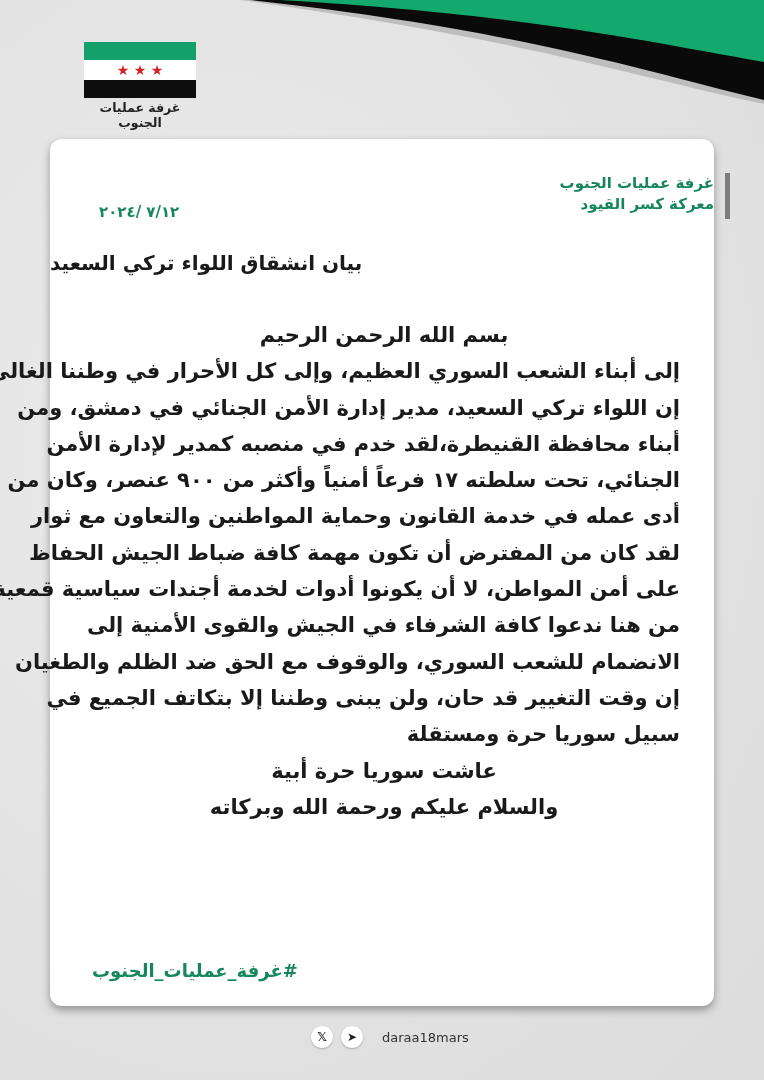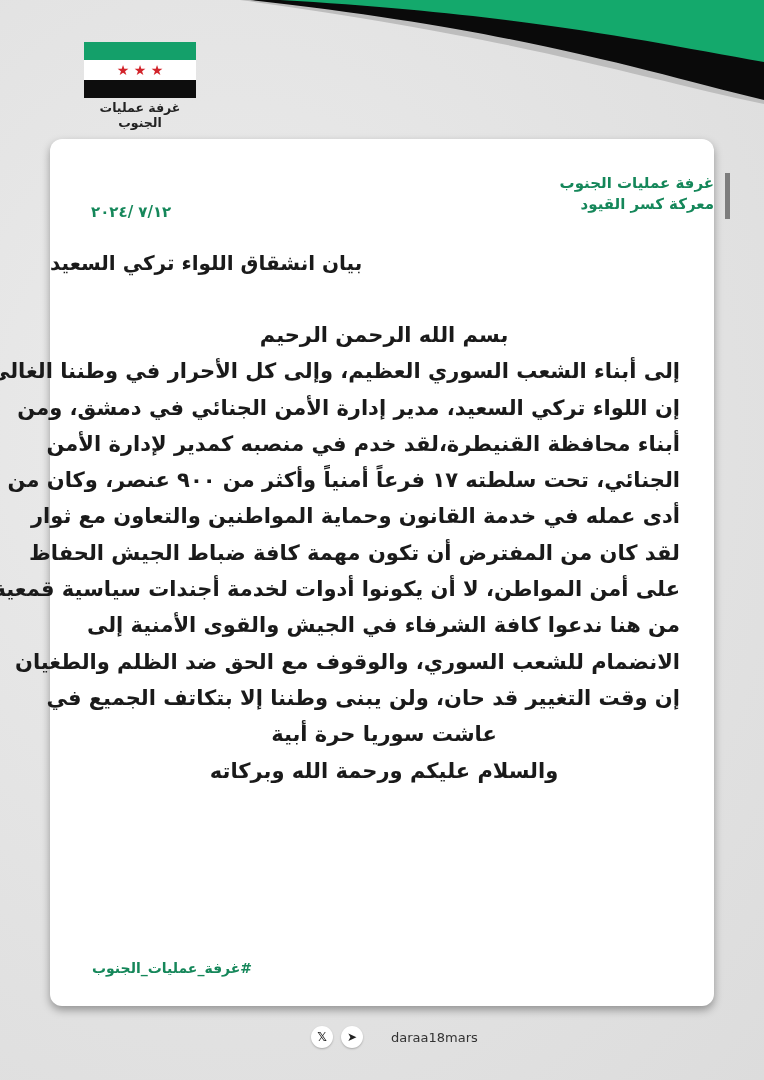--- a/index.html
+++ b/index.html
@@ -12,33 +12,33 @@
   .flag .g{height:18px;background:#14a06a;}
   .flag .w{height:20px;background:#fff;display:flex;justify-content:center;align-items:center;gap:10px;color:#d2232a;font-size:14px;line-height:1;}
   .flag .b{height:18px;background:#0d0d0d;}
   .logo-text{position:absolute;left:84px;top:100px;width:112px;text-align:center;direction:rtl;
     font-size:12.5px;font-weight:bold;color:#222;}
   .card{position:absolute;left:50px;top:139px;width:664px;height:867px;background:#fff;border-radius:12px;
     box-shadow:0 4px 8px rgba(0,0,0,0.35);}
   .hdr{position:absolute;right:50px;top:173px;direction:rtl;text-align:right;}
   .hdr .bar{position:absolute;right:-16px;top:0;width:5px;height:46px;background:#7d7d7d;}
   .hdr .line{font-size:15px;font-weight:bold;color:#15875a;line-height:21px;white-space:nowrap;}
-  .date{position:absolute;left:91px;top:203px;font-size:15px;color:#15875a;font-weight:bold;direction:rtl;}
+  .date{position:absolute;left:99px;top:203px;font-size:15px;color:#15875a;font-weight:bold;direction:rtl;}
   .title{position:absolute;left:50px;width:664px;top:251px;text-align:left;direction:rtl;
     font-size:20px;font-weight:bold;color:#1a1a1a;}
   .body{position:absolute;left:88px;width:592px;top:317px;direction:rtl;color:#1a1a1a;
     font-size:21px;font-weight:bold;}
   .body .ln{height:36.3px;line-height:36.3px;white-space:nowrap;text-align:justify;text-align-last:justify;}
   .body .ln.r{text-align:center;text-align-last:right;}
   .body .ln.c{text-align:center;text-align-last:center;}
-  .hashtag{position:absolute;left:92px;top:960px;font-size:14px;font-weight:bold;color:#15875a;direction:rtl;}
+  .hashtag{position:absolute;left:92px;top:960px;font-size:18px;font-weight:bold;color:#15875a;direction:rtl;}
   .footer{position:absolute;left:311px;top:1026px;display:flex;align-items:center;gap:8px;}
   .circ{width:22px;height:22px;border-radius:50%;background:#fff;display:flex;align-items:center;justify-content:center;
     box-shadow:0 1px 2px rgba(0,0,0,0.25);font-size:12px;color:#222;font-weight:bold;}
-  .handle{font-size:13px;color:#333;font-family:"DejaVu Sans",sans-serif;margin-left:20px;}
+  .handle{font-size:13px;color:#333;font-family:"DejaVu Sans",sans-serif;margin-left:11px;}
 </style>
 </head>
 <body>
 
 <div class="bg-noise"></div>
 
 <svg class="swoosh" viewBox="0 0 764 120" preserveAspectRatio="none">
   <path d="M240,0 L764,0 L764,104 C640,78 520,38 240,0 Z" fill="#bdbdbd"></path>
   <path d="M250,0 L764,0 L764,100 C640,70 520,30 250,0 Z" fill="#0a0a0a"></path>
   <path d="M280,0 L764,0 L764,62 C640,40 520,14 280,0 Z" fill="#14a96c"></path>
@@ -67,20 +67,21 @@
   <div class="ln r">إلى أبناء الشعب السوري العظيم، وإلى كل الأحرار في وطننا الغالي</div>
   <div class="ln">إن اللواء تركي السعيد، مدير إدارة الأمن الجنائي في دمشق، ومن</div>
   <div class="ln">أبناء محافظة القنيطرة،لقد خدم في منصبه كمدير لإدارة الأمن</div>
   <div class="ln">الجنائي، تحت سلطته ١٧ فرعاً أمنياً وأكثر من ٩٠٠ عنصر، وكان من واجبه أن</div>
   <div class="ln">أدى عمله في خدمة القانون وحماية المواطنين والتعاون مع ثوار</div>
   <div class="ln">لقد كان من المفترض أن تكون مهمة كافة ضباط الجيش الحفاظ</div>
   <div class="ln">على أمن المواطن، لا أن يكونوا أدوات لخدمة أجندات سياسية قمعية</div>
   <div class="ln">من هنا ندعوا كافة الشرفاء في الجيش والقوى الأمنية إلى</div>
   <div class="ln r">الانضمام للشعب السوري، والوقوف مع الحق ضد الظلم والطغيان</div>
   <div class="ln">إن وقت التغيير قد حان، ولن يبنى وطننا إلا بتكاتف الجميع في</div>
+  <div class="ln r">سبيل سوريا حرة ومستقلة</div>
   <div class="ln c">عاشت سوريا حرة أبية</div>
   <div class="ln c">والسلام عليكم ورحمة الله وبركاته</div>
 </div>
 
 <div class="hashtag">#غرفة_عمليات_الجنوب</div>
 
 <div class="footer">
   <div class="circ">𝕏</div>
   <div class="circ">➤</div>
   <div class="handle">daraa18mars</div>

